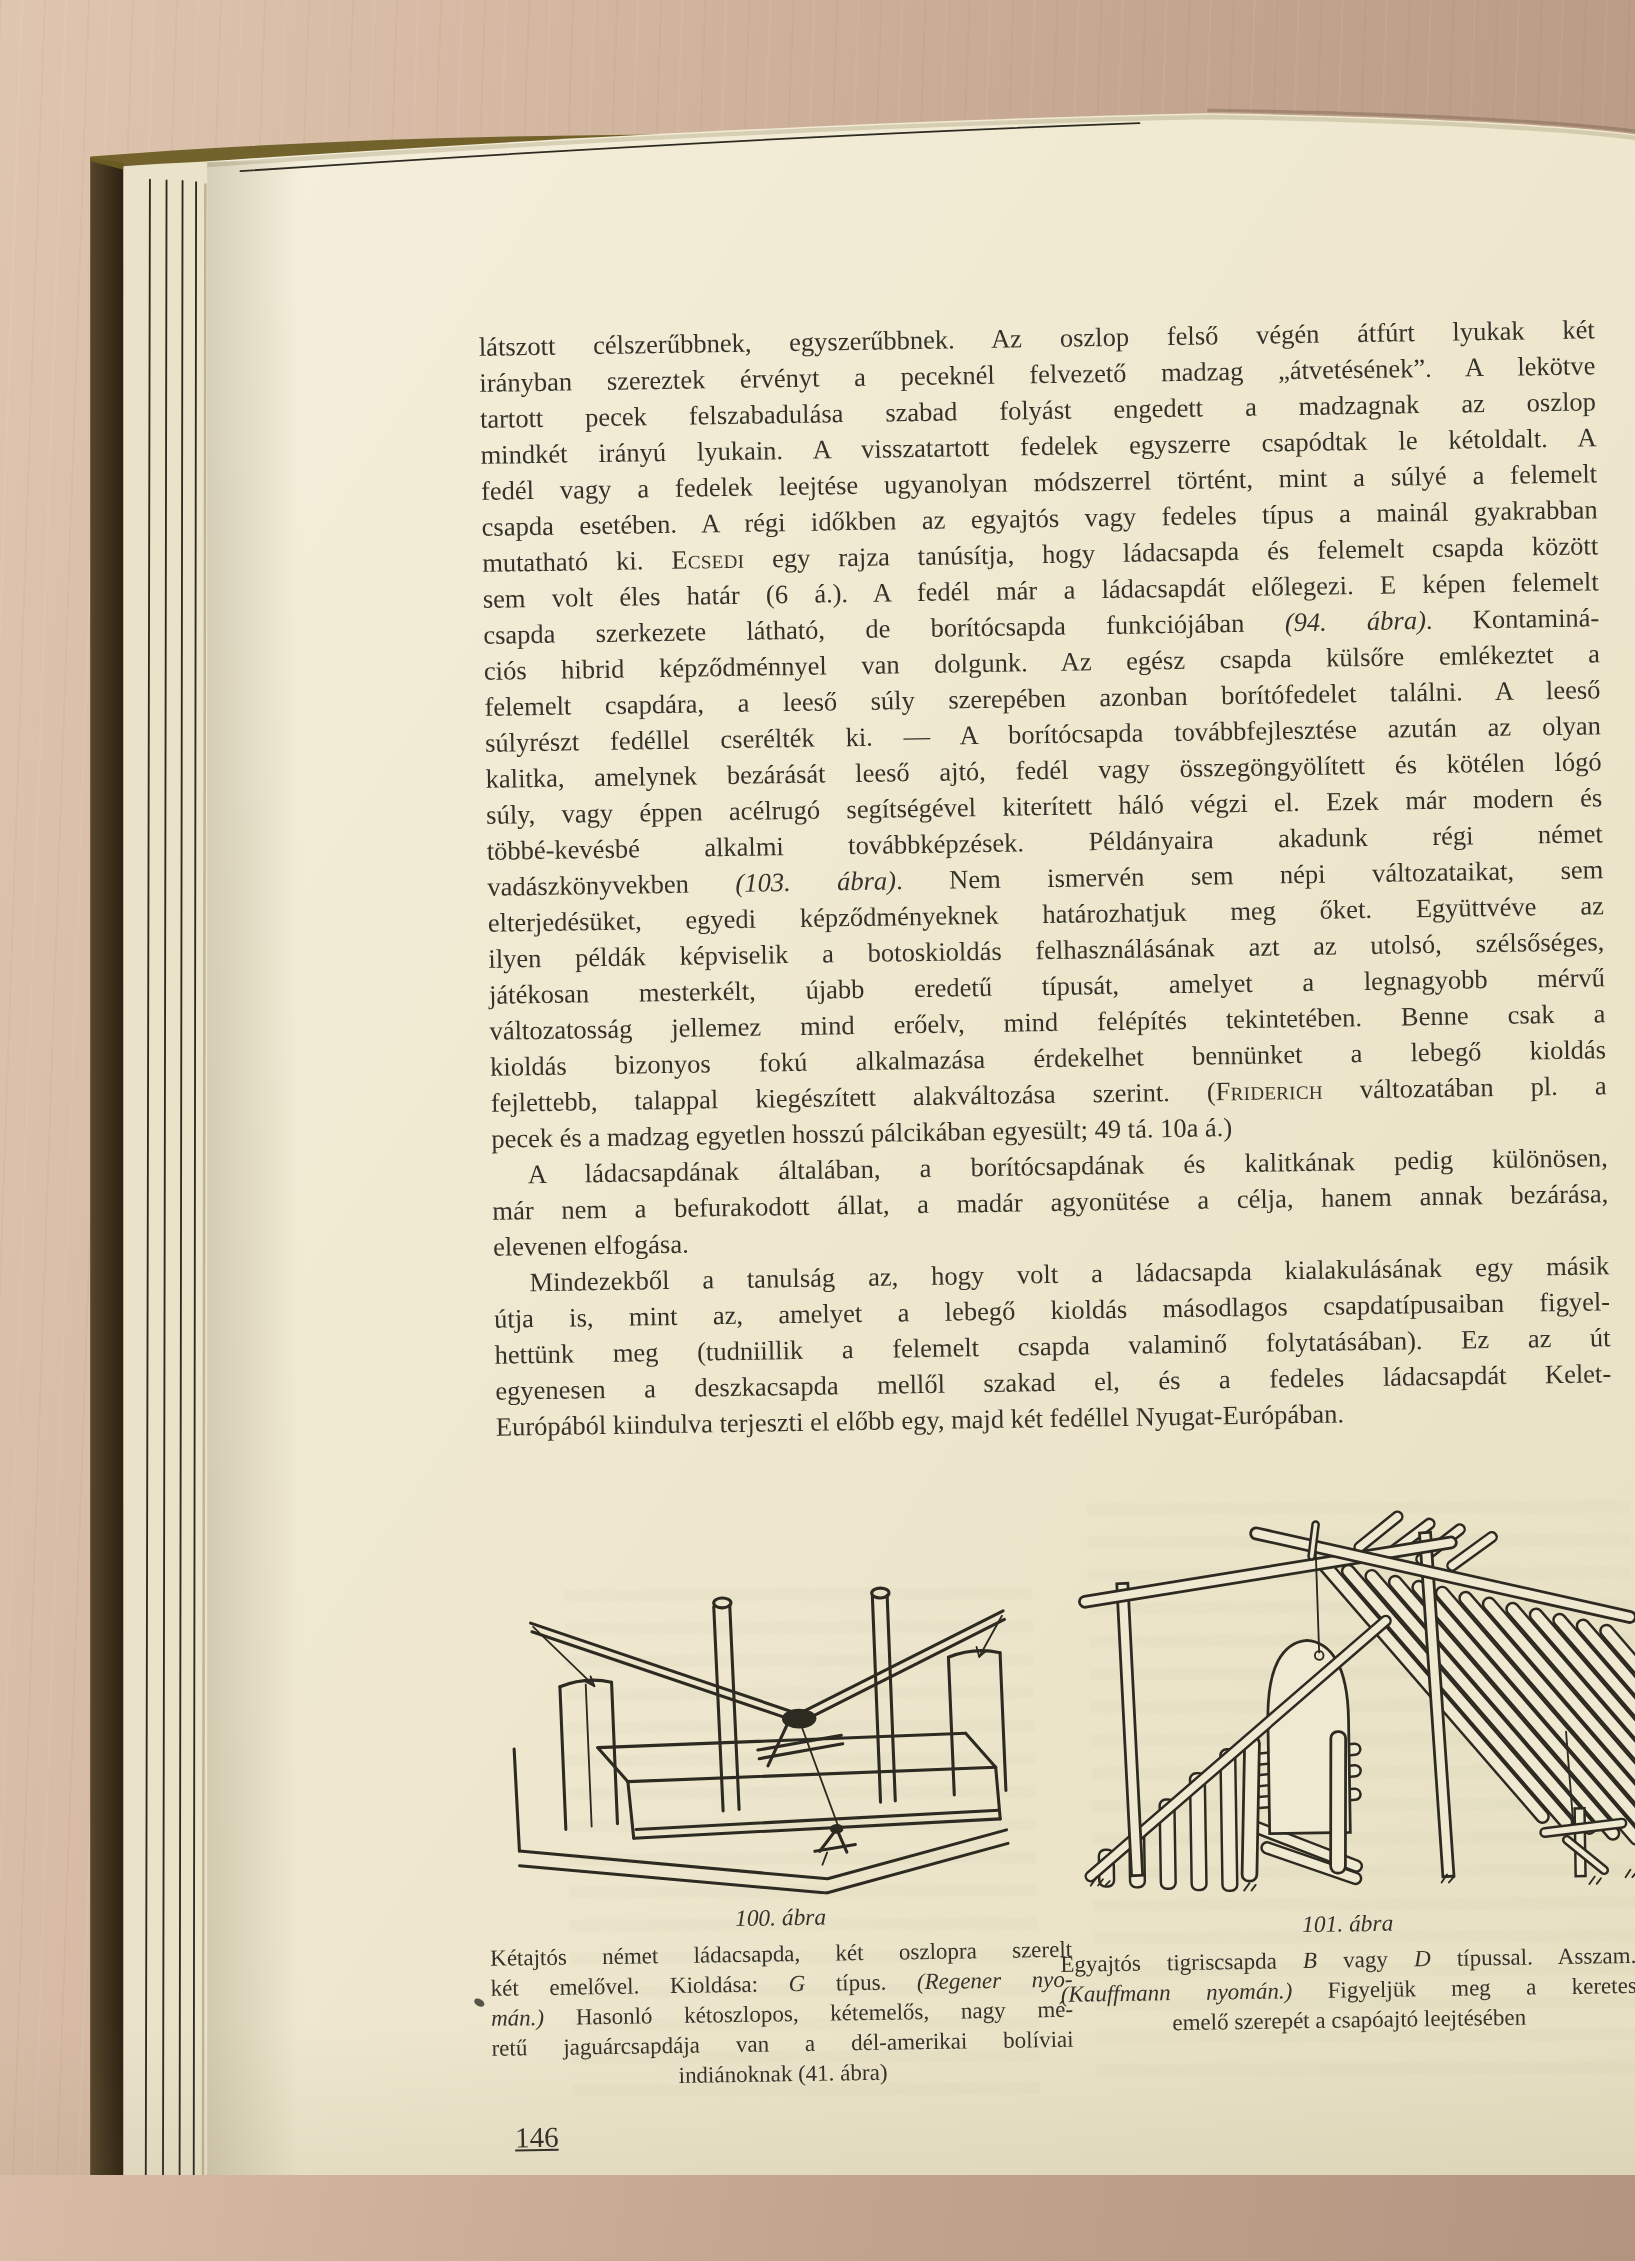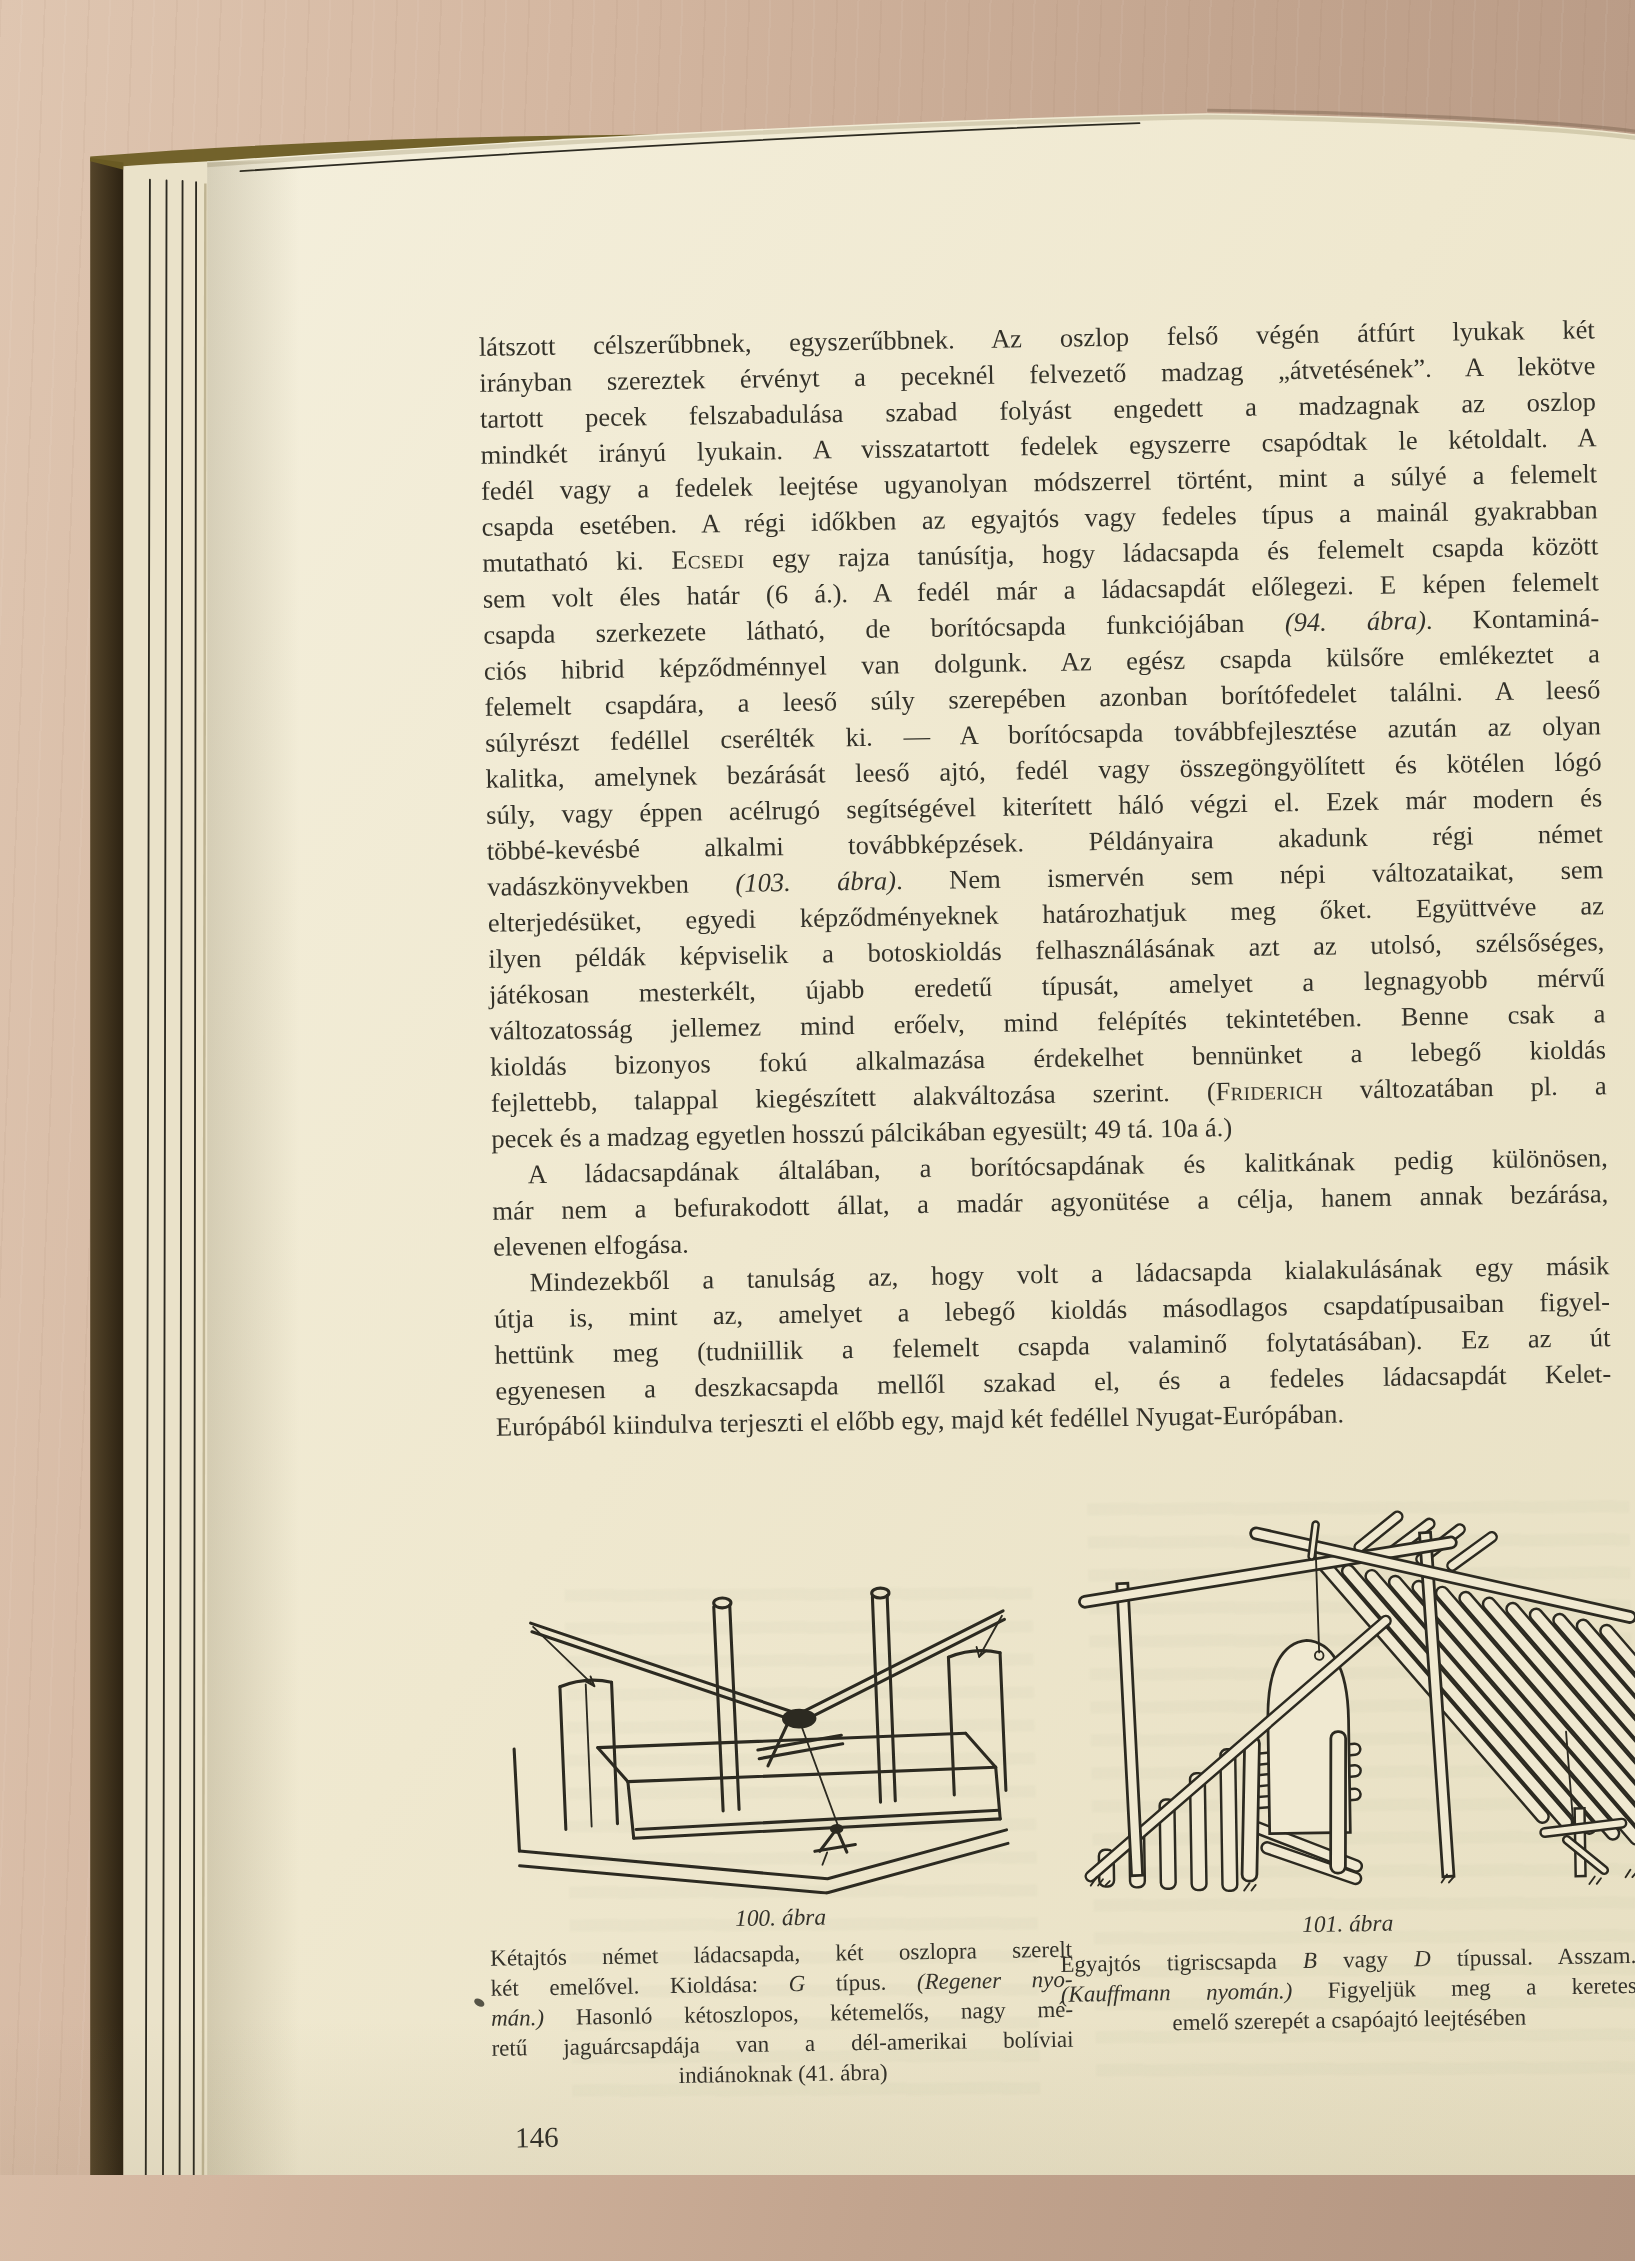--- a/index.html
+++ b/index.html
@@ -24,21 +24,21 @@
   #bodytext{position:absolute;left:488px;top:320px;width:1116px;font-size:26.5px;line-height:36px;}
   .tline{text-align:justify;text-align-last:justify;white-space:normal;}
   .tline.last{text-align-last:left;}
   .tline.indent{text-indent:36px;}
   .sc{font-variant:small-caps;letter-spacing:0.3px;}
   .figdraw{position:absolute;}
   .figcap{position:absolute;font-size:23px;line-height:30px;}
   .figcap .captitle{font-style:italic;text-align:center;font-size:23.4px;margin-bottom:7.4px;}
   .cline{text-align:justify;text-align-last:justify;}
   .cline.last{text-align-last:center;}
-  #pagenum{position:absolute;left:496px;top:2113px;font-size:29px;}
+  #pagenum{position:absolute;left:496px;top:2113px;font-size:29px;text-decoration:underline;}
   #watermark{
     position:absolute;left:15px;top:2239px;
     font-family:"Liberation Sans",sans-serif;font-weight:bold;font-size:13px;
     color:rgba(252,252,248,.78);text-shadow:0 0.6px 1.2px rgba(60,40,20,.35);letter-spacing:0.3px;
   }
   .ghost{position:absolute;opacity:.55;filter:blur(1.2px);pointer-events:none;
     background:repeating-linear-gradient(.6deg,transparent 0 10px,rgba(110,128,96,.07) 10px 22px,transparent 22px 33px);}
   #inkspot{position:absolute;left:457px;top:1990px;width:10.5px;height:6.8px;background:#3b392f;border-radius:50%;transform:rotate(32deg);opacity:.85;}
   
   .s{fill:none;stroke:#2c2a21;stroke-width:5;stroke-linecap:round;stroke-linejoin:round;}

